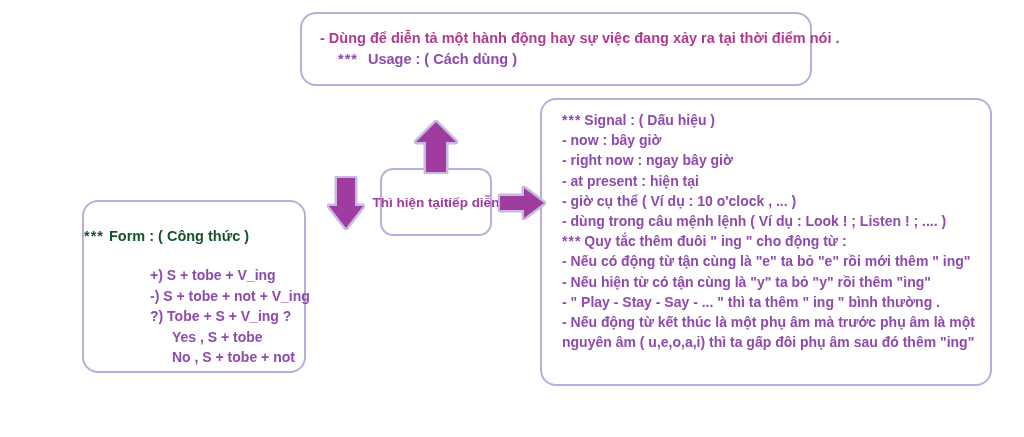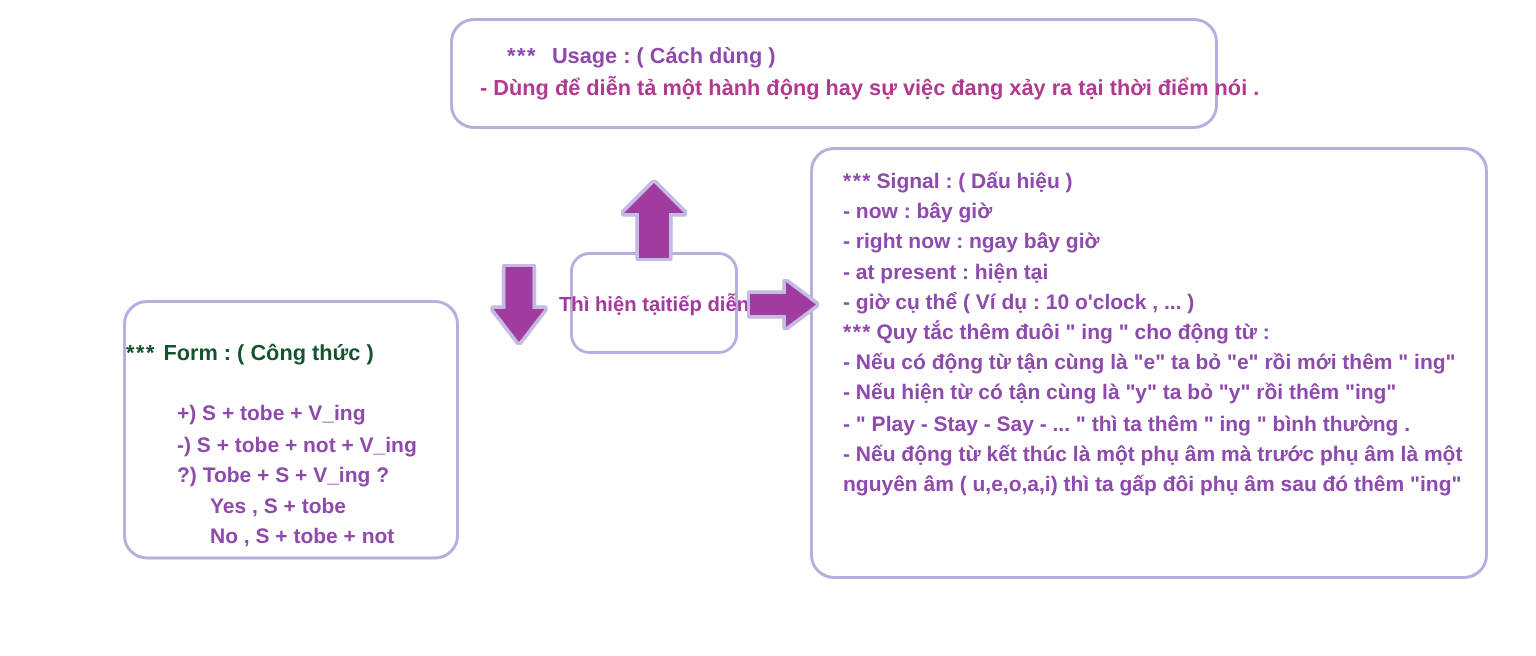--- a/index.html
+++ b/index.html
@@ -61,20 +61,21 @@
     font-size: 14.5px;
     font-weight: bold;
     text-align: left;
     margin-top: 26px;
     white-space: nowrap;
   }
   #form-box .form-title .stars { letter-spacing: 1px; margin-right: 5px; }
   #form-box .formula-list {
     margin-top: 21px;
     padding-left: 34px;
+    margin-left: 32px;
   }
   #form-box .formula-list .line {
     color: #8e4aad;
     font-size: 14px;
     font-weight: bold;
     line-height: 20.5px;
     white-space: nowrap;
   }
   #form-box .formula-list .line.indent { padding-left: 22px; }
 
@@ -123,24 +124,24 @@
     position: absolute;
   }
   #arrow-up   { left: 414px; top: 120px;  width: 44px; height: 54px; }
   #arrow-down { left: 327px; top: 176px;  width: 38px; height: 54px; }
   #arrow-right{ left: 498px; top: 186px;  width: 48px; height: 34px; }
 </style>
 </head>
 <body>
 
 <div class="node-box" id="usage-box">
+  <div class="line detail">- Dùng để diễn tả một hành động hay sự việc đang xảy ra tại thời điểm nói .</div>
   <div class="line heading">
     <span class="stars">***</span><span>Usage : ( Cách dùng )</span>
   </div>
-  <div class="line detail">- Dùng để diễn tả một hành động hay sự việc đang xảy ra tại thời điểm nói .</div>
 </div>
 
 <div class="node-box" id="form-box">
   <div class="form-title">
     <span class="stars">***</span><span>Form : ( Công thức )</span>
   </div>
   <div class="formula-list">
     <div class="line">+) S + tobe + V_ing</div>
     <div class="line">-) S + tobe + not + V_ing</div>
     <div class="line">?) Tobe + S + V_ing ?</div>
@@ -150,20 +151,21 @@
 </div>
 
 <div class="node-box" id="signal-box">
   <div class="line">
     <span class="stars">***</span><span>Signal : ( Dấu hiệu )</span>
   </div>
   <div class="line">- now : bây giờ</div>
   <div class="line">- right now : ngay bây giờ</div>
   <div class="line">- at present : hiện tại</div>
   <div class="line">- giờ cụ thể ( Ví dụ : 10 o'clock , ... )</div>
+  <div class="line">- dùng trong câu mệnh lệnh ( Ví dụ : Look ! ; Listen ! ; .... )</div>
   <div class="line">
     <span class="stars">***</span><span>Quy tắc thêm đuôi " ing " cho động từ :</span>
   </div>
   <div class="line">- Nếu có động từ tận cùng là "e" ta bỏ "e" rồi mới thêm " ing"</div>
   <div class="line">- Nếu hiện từ có tận cùng là "y" ta bỏ "y" rồi thêm "ing"</div>
   <div class="line">- " Play - Stay - Say - ... " thì ta thêm " ing " bình thường .</div>
   <div class="line wrap">- Nếu động từ kết thúc là một phụ âm mà trước phụ âm là một nguyên âm ( u,e,o,a,i) thì ta gấp đôi phụ âm sau đó thêm "ing"</div>
 </div>
 
 <div class="node-box" id="center-node">

